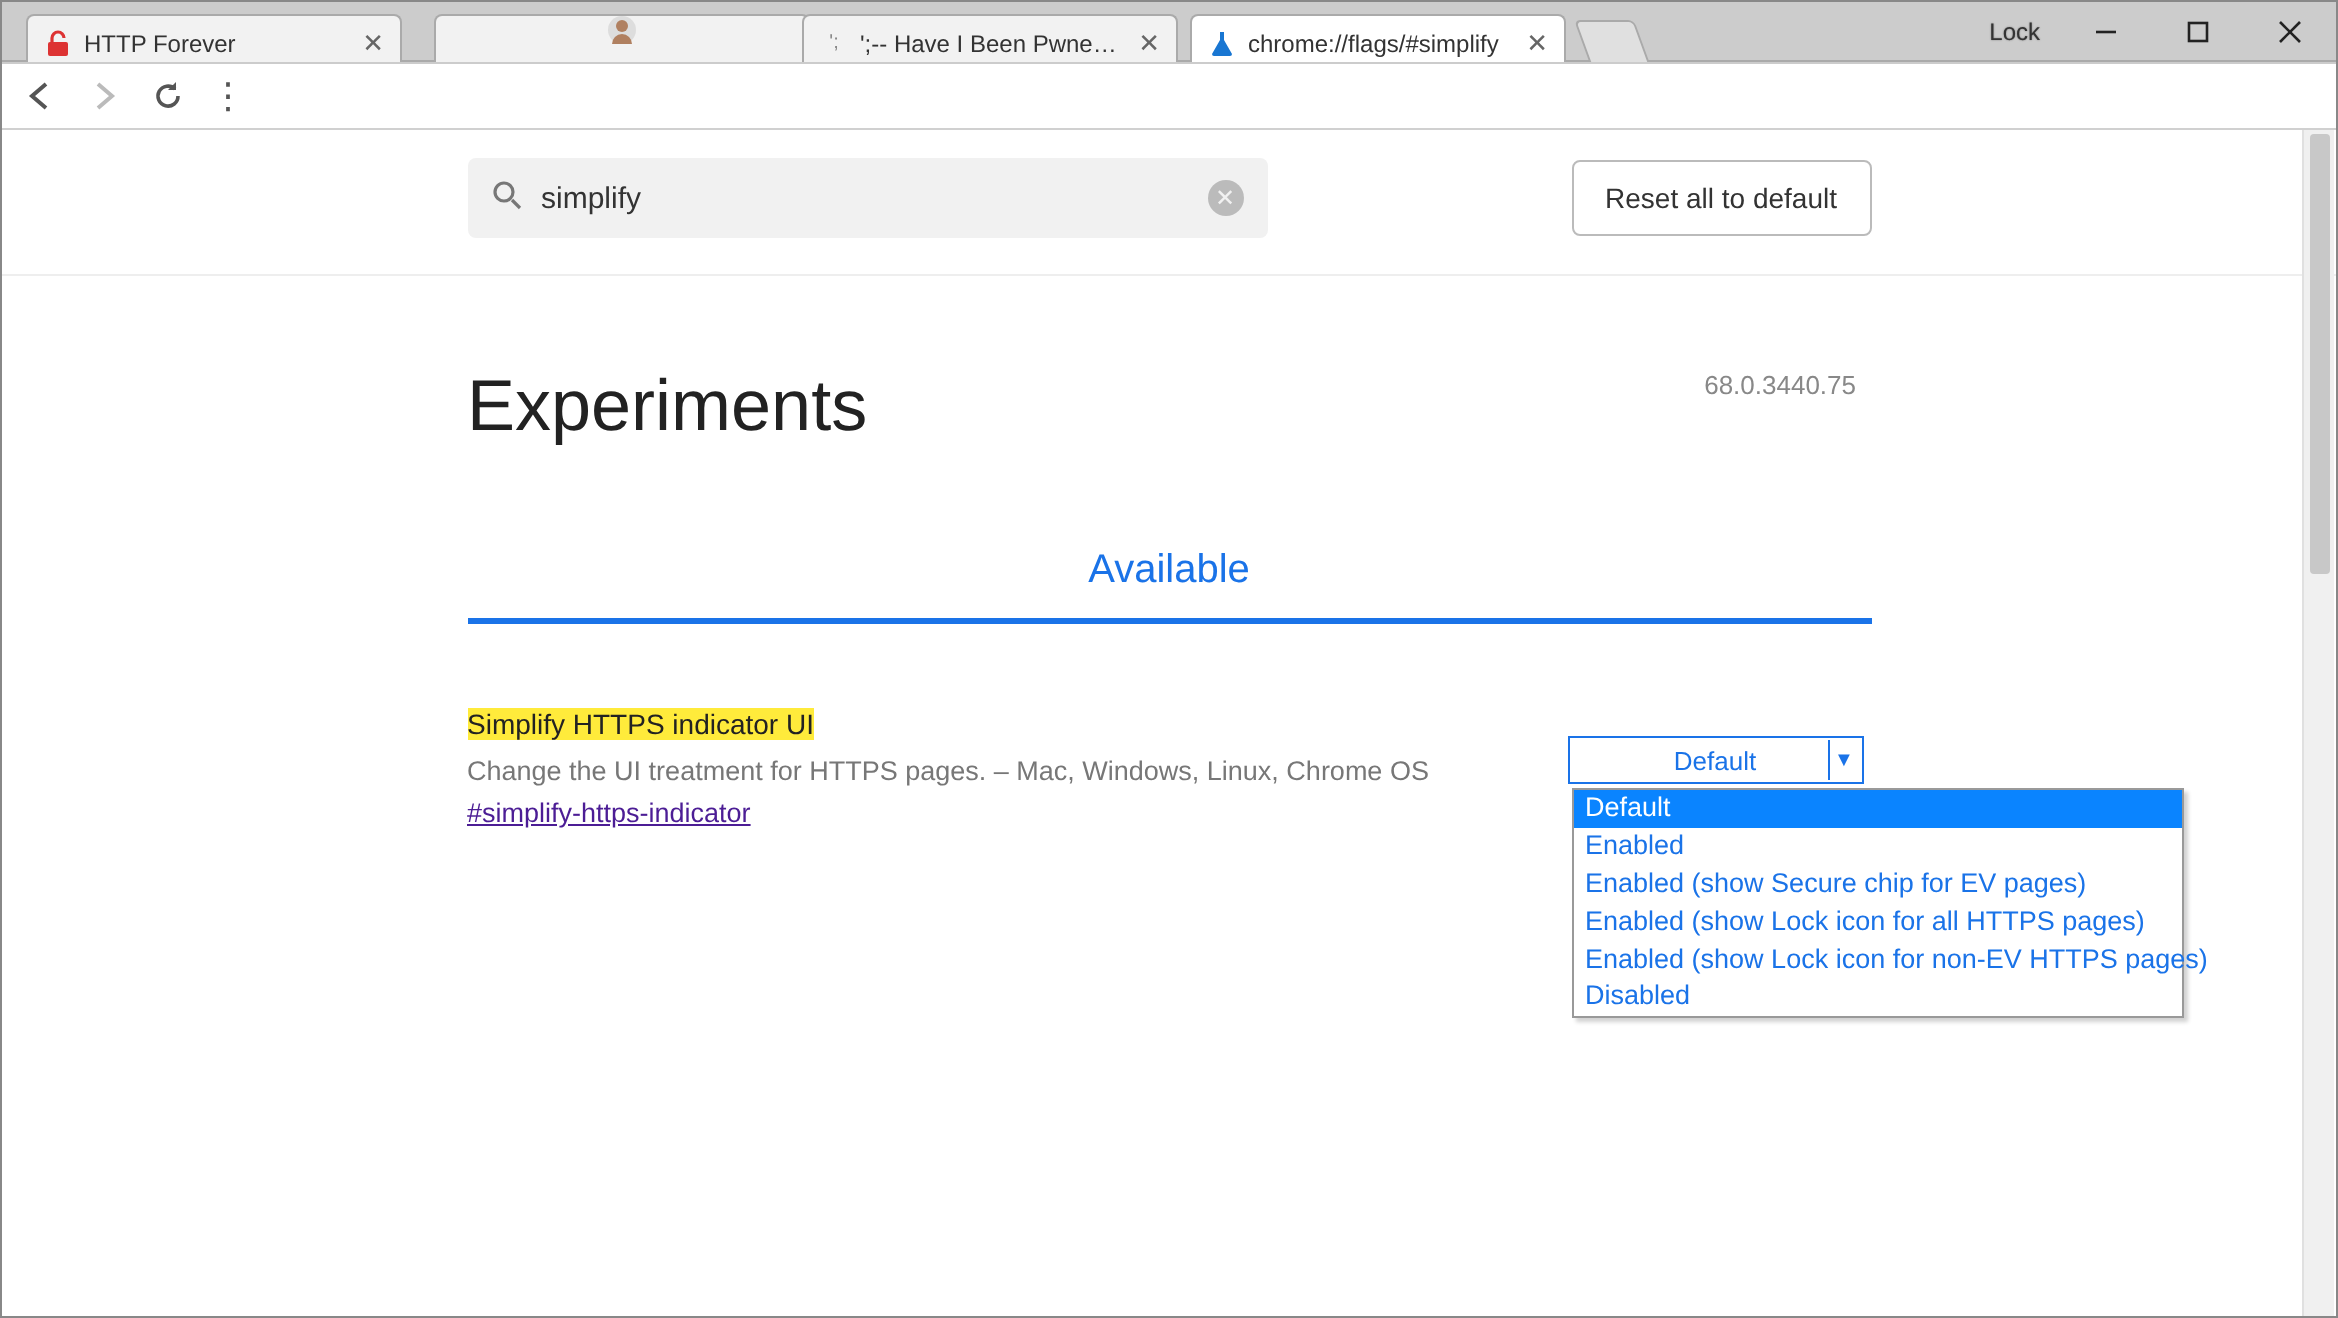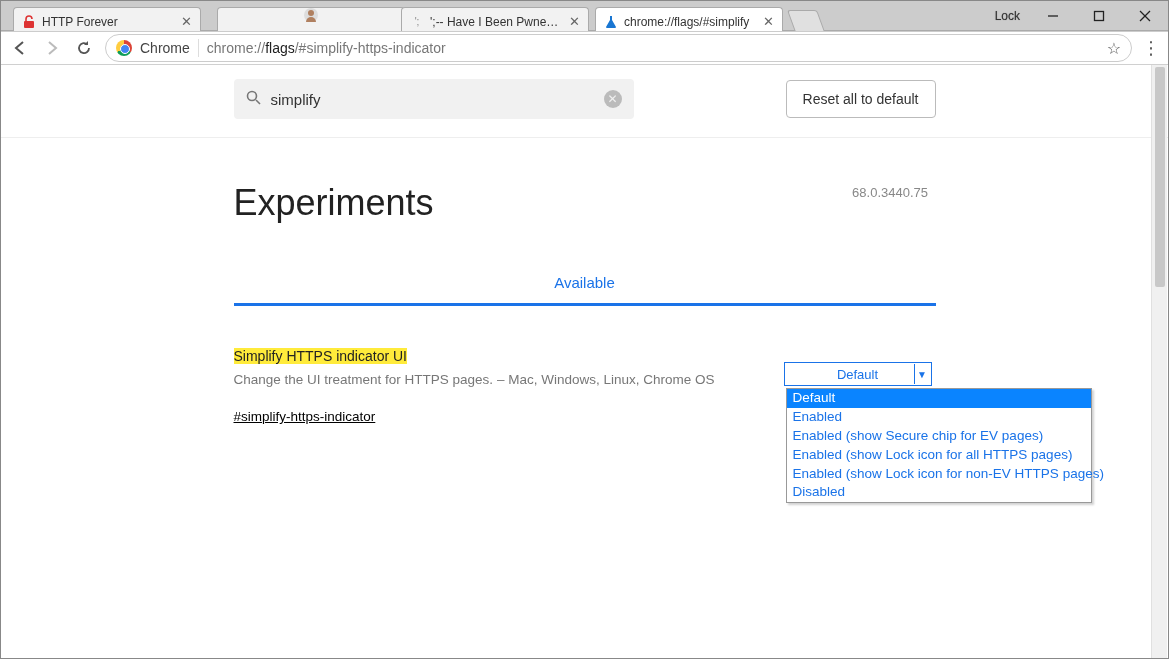--- a/index.html
+++ b/index.html
@@ -256,21 +256,21 @@
 
   .tabs-exp {
     display: flex;
     margin-top: 36px;
     border-bottom: 1px solid #ddd;
   }
   .tab-exp {
     flex: 1;
     text-align: center;
     padding: 14px 0;
-    font-size: 15px;
+    font-size: 20px;
     color: #555;
     position: relative;
   }
   .tab-exp.active {
     color: #1a73e8;
   }
   .tab-exp.active::after {
     content: "";
     position: absolute;
     bottom: -1px;
@@ -289,23 +289,23 @@
     font-weight: 400;
     color: #222;
     background: #ffeb3b;
   }
   .flag-desc {
     margin-top: 8px;
     font-size: 13.5px;
     color: #777;
   }
   .flag-hash {
-    margin-top: 22px;
+    margin-top: 6px;
     font-size: 13.5px;
-    color: #000000;
+    color: #4c1d95;
     text-decoration: underline;
     display: inline-block;
   }
 
   .select-box {
     position: absolute;
     top: 14px;
     right: 4px;
     width: 148px;
     height: 24px;
@@ -423,29 +423,20 @@
   <div class="nav-btn disabled">
     <svg width="18" height="18" viewBox="0 0 18 18">
         <path d="M6 3 L13 9 L6 15" fill="none" stroke="#bbb" stroke-width="2"></path>
       </svg>
   </div>
   <div class="nav-btn">
     <svg width="16" height="16" viewBox="0 0 16 16">
         <path d="M13 8 a5 5 0 1 1 -1.5 -3.5" fill="none" stroke="#555" stroke-width="1.8"></path>
         <path d="M12 1 L12 5 L8 5 Z" fill="#555"></path>
       </svg>
-  </div>
-  <div class="omnibox">
-    <span class="chrome-icon"></span>
-    <span style="color:#444;">Chrome</span>
-    <span class="divider"></span>
-    <span class="url">
-      <span>chrome://</span><span class="dark">flags</span><span>/#simplify-https-indicator</span>
-    </span>
-    <span class="star">☆</span>
   </div>
   <div class="kebab">⋮</div>
 </div>
 
 <div class="page">
   <div class="scrollbar-v">
     <div class="thumb"></div>
   </div>
 
   <div class="content">

